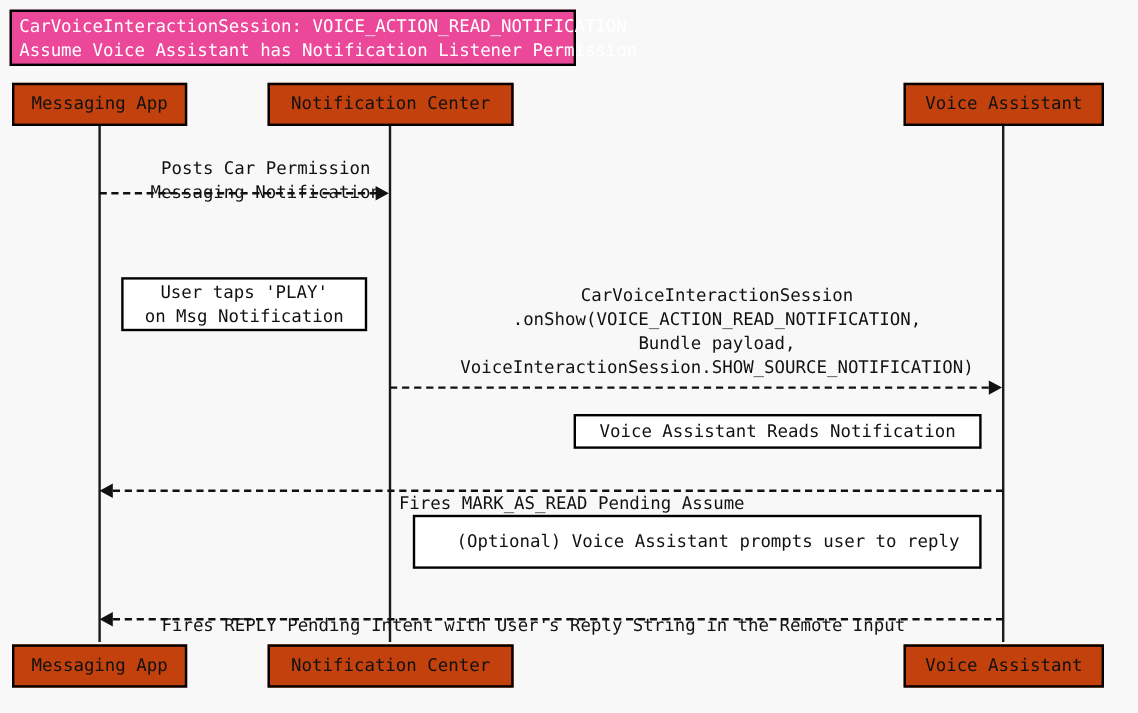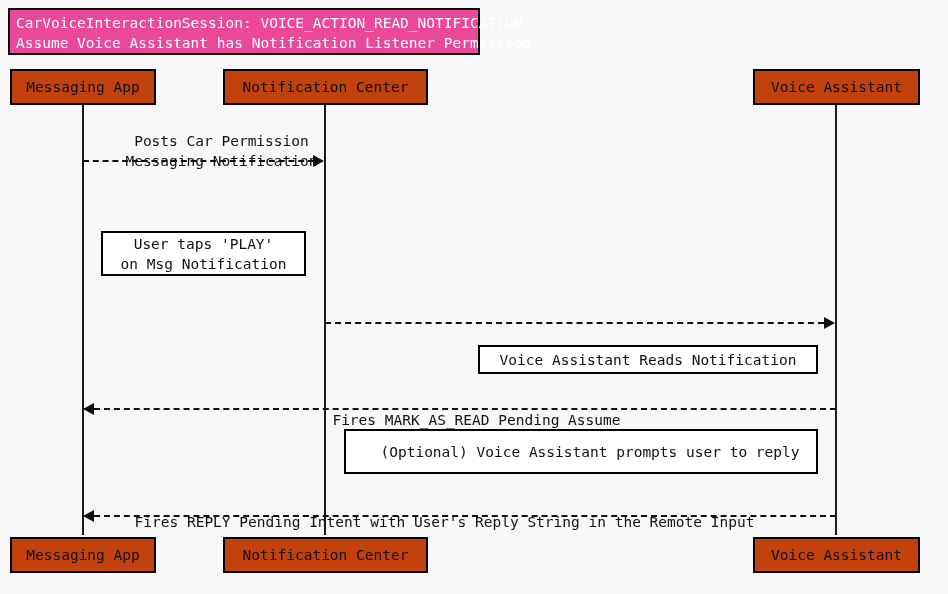--- a/index.html
+++ b/index.html
@@ -139,20 +139,26 @@
     <span class="nline">Messaging Notification</span>
   </div>
   <div class="msg-line" style="left:83px; top:160px; width:231px;"></div>
   <div class="arrowhead right" style="left:313px; top:155px;"></div>
 
   <div class="note" style="left:101px; top:183px; width:205px; height:45px;margin-top:48px;">
     <span class="nline">User taps 'PLAY'</span>
     <span class="nline">on Msg Notification</span>
   </div>
 
+  <div class="msg-label" style="left:325px; top:217px; width:510px;">
+    <span class="nline">CarVoiceInteractionSession</span>
+    <span class="nline">.onShow(VOICE_ACTION_READ_NOTIFICATION,</span>
+    <span class="nline">Bundle payload,</span>
+    <span class="nline">VoiceInteractionSession.SHOW_SOURCE_NOTIFICATION)</span>
+  </div>
   <div class="msg-line" style="left:325px; top:322px; width:499px;"></div>
   <div class="arrowhead right" style="left:824px; top:317px;"></div>
 
   <div class="note" style="left:478px; top:345px; width:340px; height:29px;justify-content:center;">
     <span class="nline">Voice Assistant Reads Notification</span>
   </div>
 
   <div class="msg-label" style="left:83px; top:390px; width:752px;">
     <span class="nline">Fires MARK_AS_READ Pending Assume</span>
   </div>

